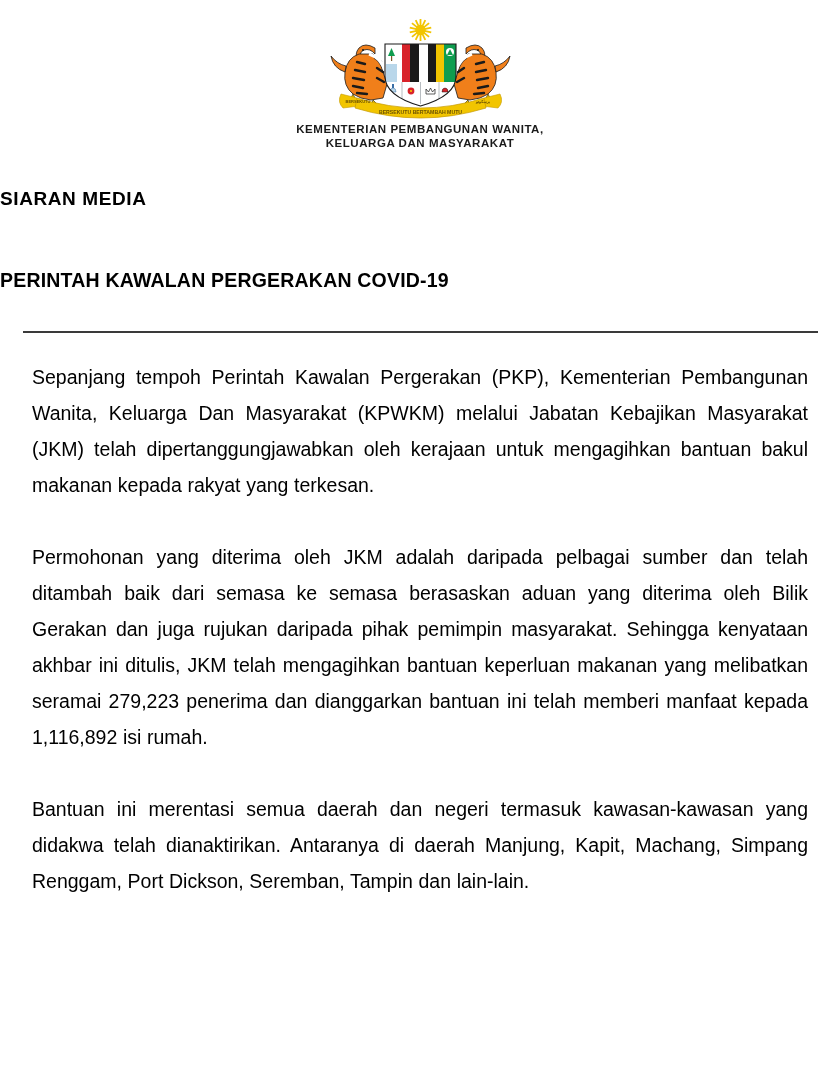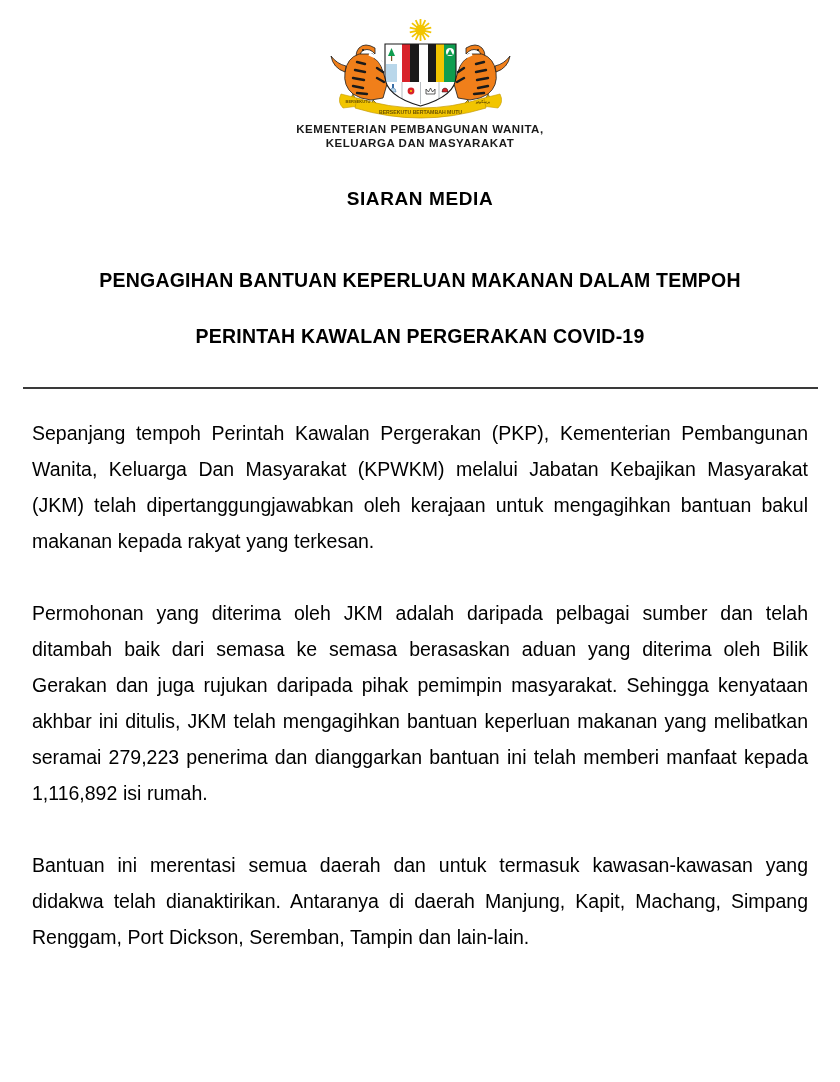--- a/index.html
+++ b/index.html
@@ -44,21 +44,21 @@
     font-weight: bold;
     letter-spacing: 0.55px;
     line-height: 14px;
     color: #1a1a1a;
   }
   .ministry-name .ln2 { display: block; }
 
   
   .heading-block {
     margin-top: 38px;
-    text-align: center;
+    text-align: left;
   }
   .siaran-media {
     font-size: 19px;
     font-weight: bold;
     letter-spacing: 0.6px;
   }
   .press-title {
     margin-top: 42px;
     font-size: 19.5px;
     font-weight: bold;
@@ -225,26 +225,25 @@
     <div class="ministry-name">
       <span class="ln1">KEMENTERIAN PEMBANGUNAN WANITA,</span>
       <span class="ln2">KELUARGA DAN MASYARAKAT</span>
     </div>
   </header>
 
   <div class="heading-block">
     <div class="siaran-media">SIARAN MEDIA</div>
 
     <h1 class="press-title">
-      <span class="tl">PENGAGIHAN BANTUAN KEPERLUAN MAKANAN DALAM TEMPOH</span>
       <span class="tl">PERINTAH KAWALAN PERGERAKAN COVID-19</span>
     </h1>
   </div>
 
   <div class="rule"></div>
 
   <main class="body-area">
     <p class="para">Sepanjang tempoh Perintah Kawalan Pergerakan (PKP), Kementerian Pembangunan Wanita, Keluarga Dan Masyarakat (KPWKM) melalui Jabatan Kebajikan Masyarakat (JKM) telah dipertanggungjawabkan oleh kerajaan untuk mengagihkan bantuan bakul makanan kepada rakyat yang terkesan.</p>
     <p class="para">Permohonan yang diterima oleh JKM adalah daripada pelbagai sumber dan telah ditambah baik dari semasa ke semasa berasaskan aduan yang diterima oleh Bilik Gerakan dan juga rujukan daripada pihak pemimpin masyarakat.   Sehingga kenyataan akhbar ini ditulis, JKM telah mengagihkan bantuan keperluan makanan yang melibatkan seramai 279,223 penerima dan dianggarkan bantuan ini telah memberi manfaat kepada 1,116,892 isi rumah.</p>
-    <p class="para">Bantuan ini merentasi semua daerah dan untuk termasuk kawasan-kawasan yang didakwa telah dianaktirikan.  Antaranya di daerah Manjung, Kapit, Machang, Simpang Renggam, Port Dickson, Seremban, Tampin dan lain-lain.</p>
+    <p class="para">Bantuan ini merentasi semua daerah dan negeri termasuk kawasan-kawasan yang didakwa telah dianaktirikan.  Antaranya di daerah Manjung, Kapit, Machang, Simpang Renggam, Port Dickson, Seremban, Tampin dan lain-lain.</p>
   </main>
 
 </div>
 
 </body></html>

